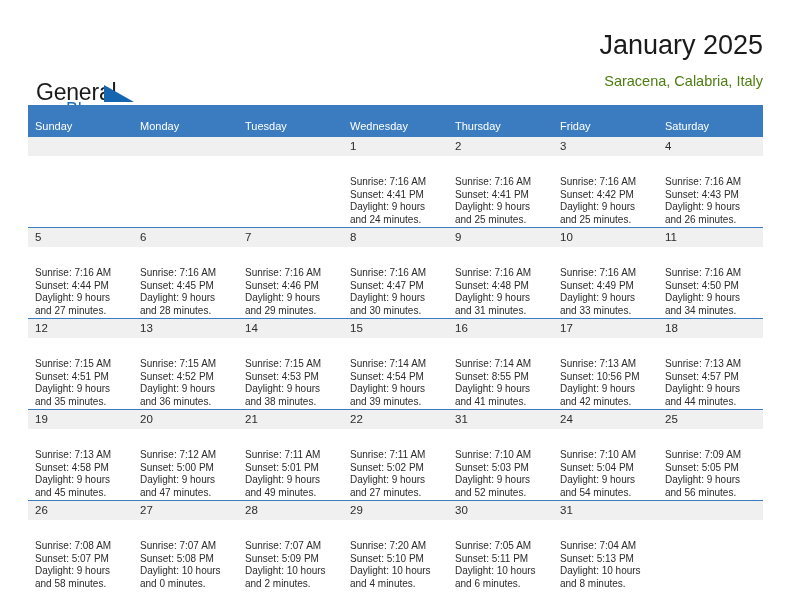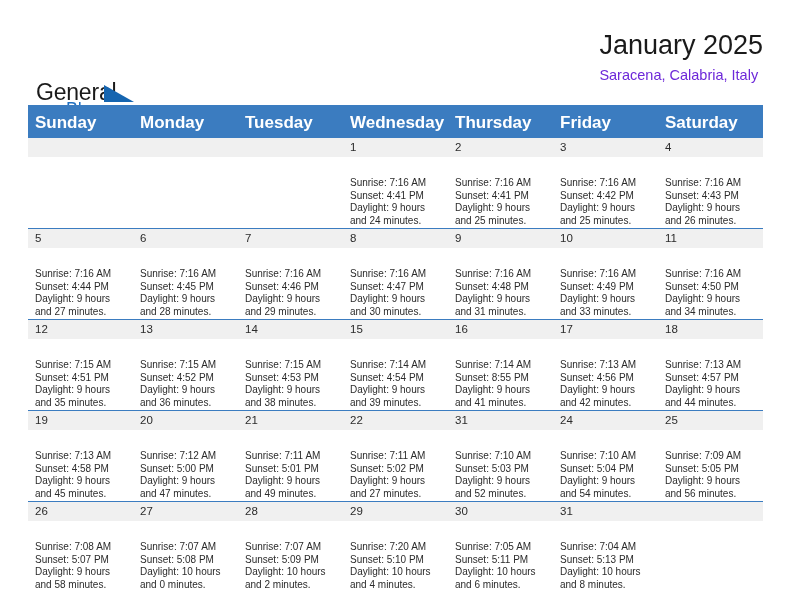--- a/index.html
+++ b/index.html
@@ -62,52 +62,53 @@
     width: 0;
     height: 0;
     border-left: 30px solid #1565b0;
     border-top: 17px solid transparent;
   }
 
   .title-wrap {
     position: absolute;
     right: 0;
     top: 0;
+    text-align: right;
   }
   .cal-title {
     font-size: 27px;
     font-weight: normal;
     color: #1a1a1a;
     line-height: 34px;
     white-space: nowrap;
   }
   .cal-subtitle {
     font-size: 14.5px;
-    color: #6d28d9;
+    color: #4d7c0f;
     line-height: 22px;
-    margin-top: 2px;
+    margin-top: 8px;
     white-space: nowrap;
   }
 
   
   .cal {
     position: absolute;
     left: 28px;
     top: 105px;
     width: 735px;
     border-collapse: collapse;
     table-layout: fixed;
   }
   .cal th {
     background: #3b7cc0;
     color: #ffffff;
-    font-weight: bold;
-    font-size: 17px;
+    font-weight: normal;
+    font-size: 11px;
     text-align: left;
-    padding: 8px 0 5px 7px;
+    padding: 15px 0 5px 7px;
     height: 11px;
     border: none;
   }
   .cal td {
     vertical-align: top;
     padding: 0;
     border: none;
     width: 105px;
     height: 90px;
     border-top: 1px solid #3b7cc0;
@@ -324,21 +325,21 @@
               <div>Sunrise: 7:14 AM</div>
               <div>Sunset: 8:55 PM</div>
               <div>Daylight: 9 hours</div>
               <div>and 41 minutes.</div>
             </div>
           </td>
           <td>
             <div class="daynum">17</div>
             <div class="info">
               <div>Sunrise: 7:13 AM</div>
-              <div>Sunset: 4:56 PM</div>
+              <div>Sunset: 10:56 PM</div>
               <div>Daylight: 9 hours</div>
               <div>and 42 minutes.</div>
             </div>
           </td>
           <td>
             <div class="daynum">18</div>
             <div class="info">
               <div>Sunrise: 7:13 AM</div>
               <div>Sunset: 4:57 PM</div>
               <div>Daylight: 9 hours</div>

